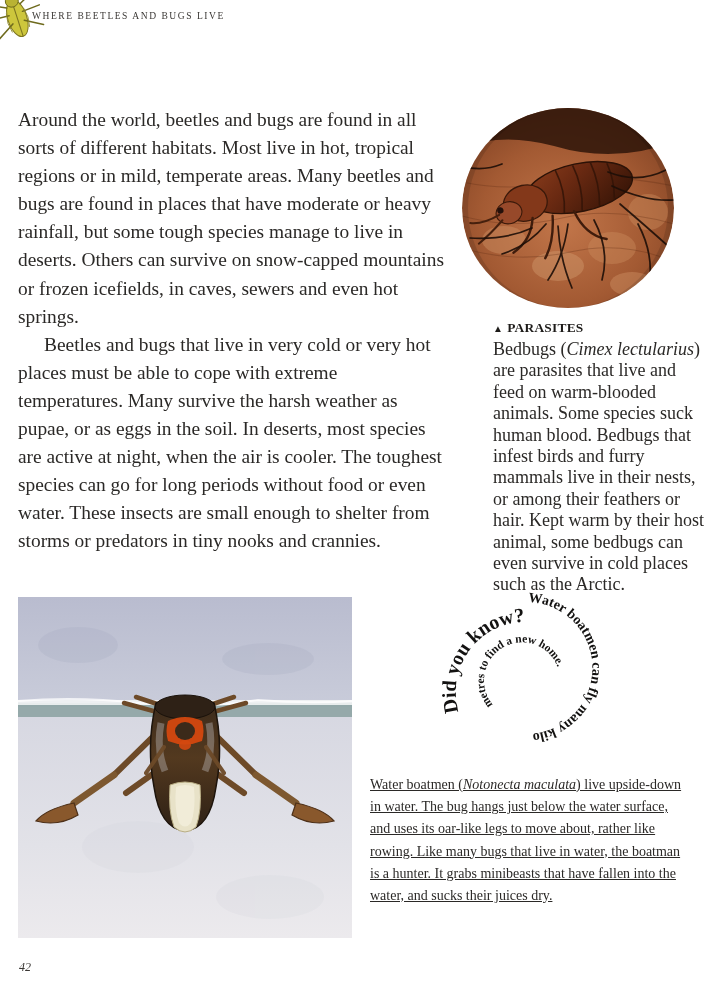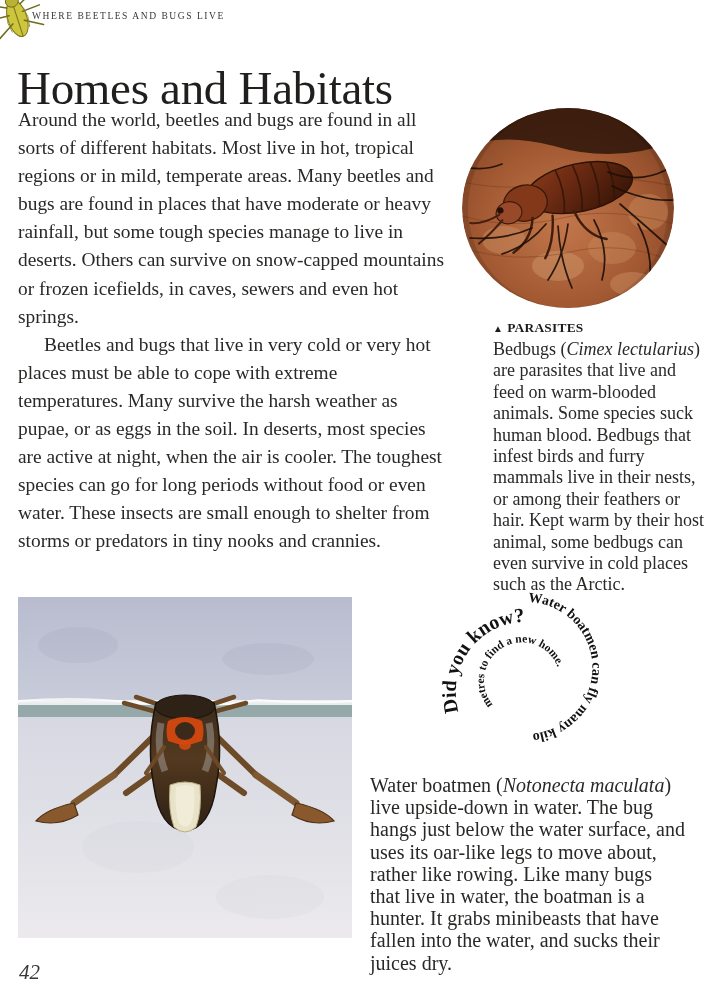--- a/index.html
+++ b/index.html
@@ -153,30 +153,31 @@
   #boatman-photo .scene { position:absolute; inset:0; }
 
   
   #upsidedown-caption {
     position: absolute;
     left: 370px;
     top: 774px;
     width: 316px;
   }
   #upsidedown-caption .cap-body {
-    font-size: 20px;
+    font-size: 14px;
     line-height: 22.2px;
+    text-decoration: underline;
   }
 
   
   #page-number {
     position: absolute;
     left: 19px;
     top: 960px;
-    font-size: 21px;
+    font-size: 12px;
     font-style: italic;
     color: #3a3734;
   }
 </style>
 </head>
 <body>
 
 <div id="page">
 
   <div id="corner-beetle">
@@ -190,21 +191,20 @@
         <path d="M20 17 L4 9 M20 25 L2 24 M21 34 L4 44 M34 17 L50 9 M34 25 L52 24 M33 34 L50 44" stroke="#6e6a1d" stroke-width="1.5" fill="none" stroke-linecap="round"></path>
         <path d="M24 2 L16 -8 M30 2 L38 -8" stroke="#6e6a1d" stroke-width="1.3" stroke-linecap="round"></path>
         <path d="M18 22 q-3 10 0 20" stroke="#8d8726" stroke-width="0.8" fill="none"></path>
         <path d="M36 22 q3 10 0 20" stroke="#8d8726" stroke-width="0.8" fill="none"></path>
       </g>
     </svg>
   </div>
 
   <div id="running-head">WHERE BEETLES AND BUGS LIVE</div>
 
-  <h1 id="page-title">Homes and Habitats</h1>
 
   <div id="body-column">
     <p class="body-par">Around the world, beetles and bugs are found in all sorts of different habitats. Most live in hot, tropical regions or in mild, temperate areas. Many beetles and bugs are found in places that have moderate or heavy rainfall, but some tough species manage to live in deserts. Others can survive on snow-capped mountains or frozen icefields, in caves, sewers and even hot springs.</p>
     <p class="body-par indented">Beetles and bugs that live in very cold or very hot places must be able to cope with extreme temperatures. Many survive the harsh weather as pupae, or as eggs in the soil. In deserts, most species are active at night, when the air is cooler. The toughest species can go for long periods without food or even water. These insects are small enough to shelter from storms or predators in tiny nooks and crannies.</p>
   </div>
 
   <div id="bedbug-photo">
     <svg class="scene" viewBox="0 0 212 200" preserveAspectRatio="none" aria-hidden="true">
       <defs>
         <radialGradient id="skinGrad" cx="48%" cy="58%" r="72%">

